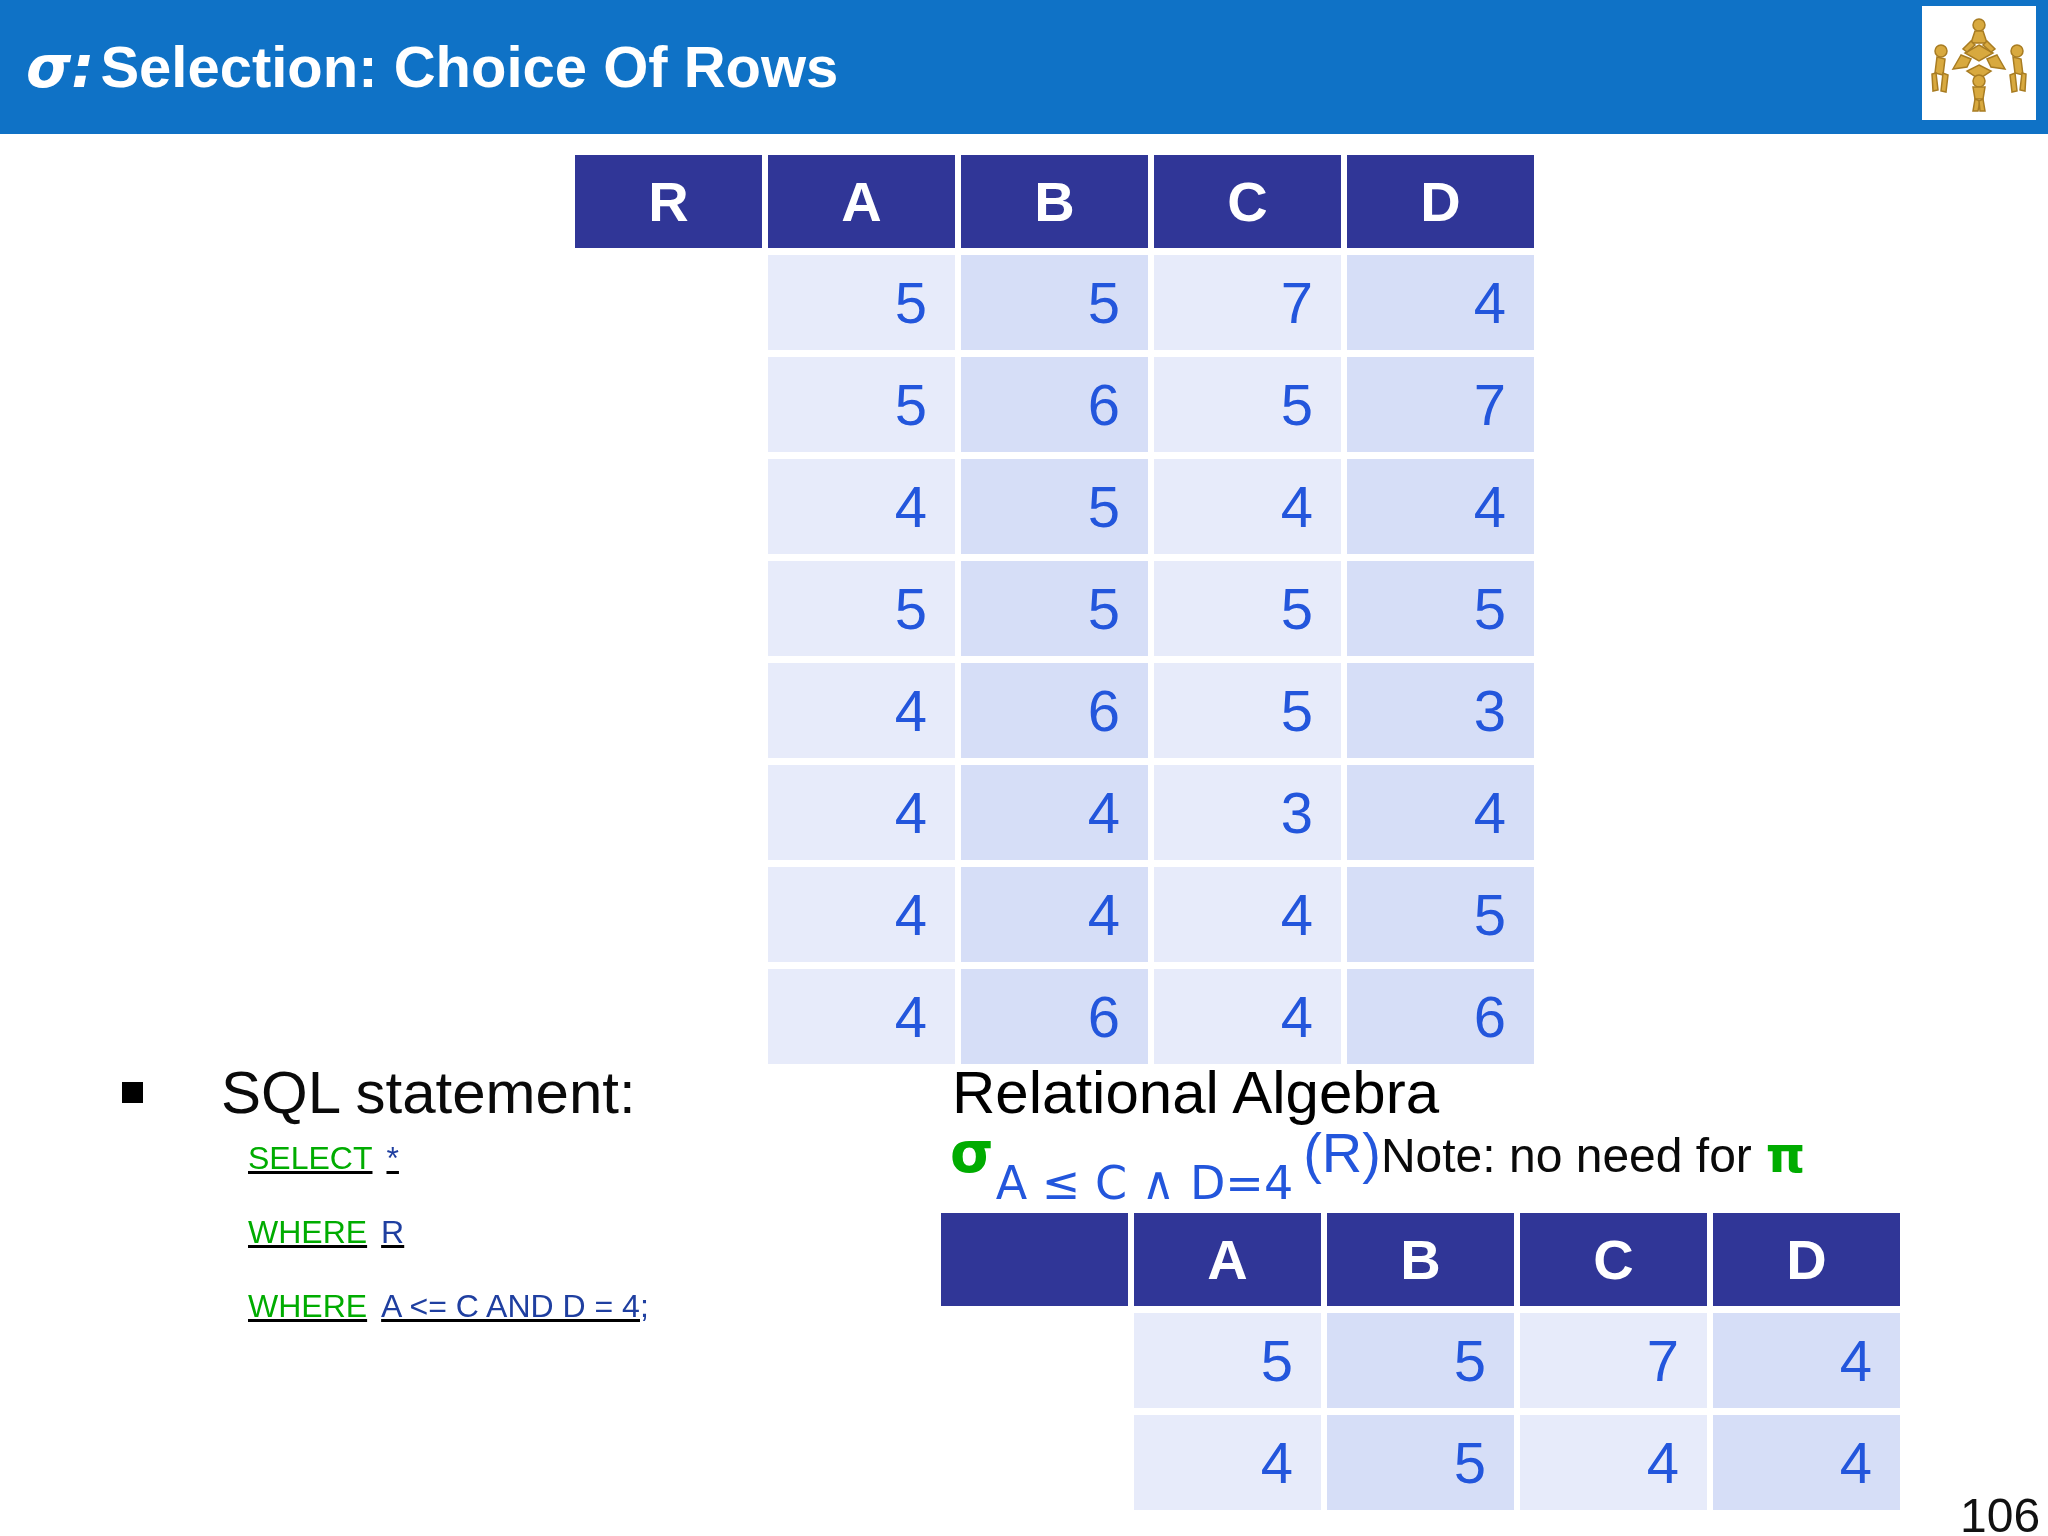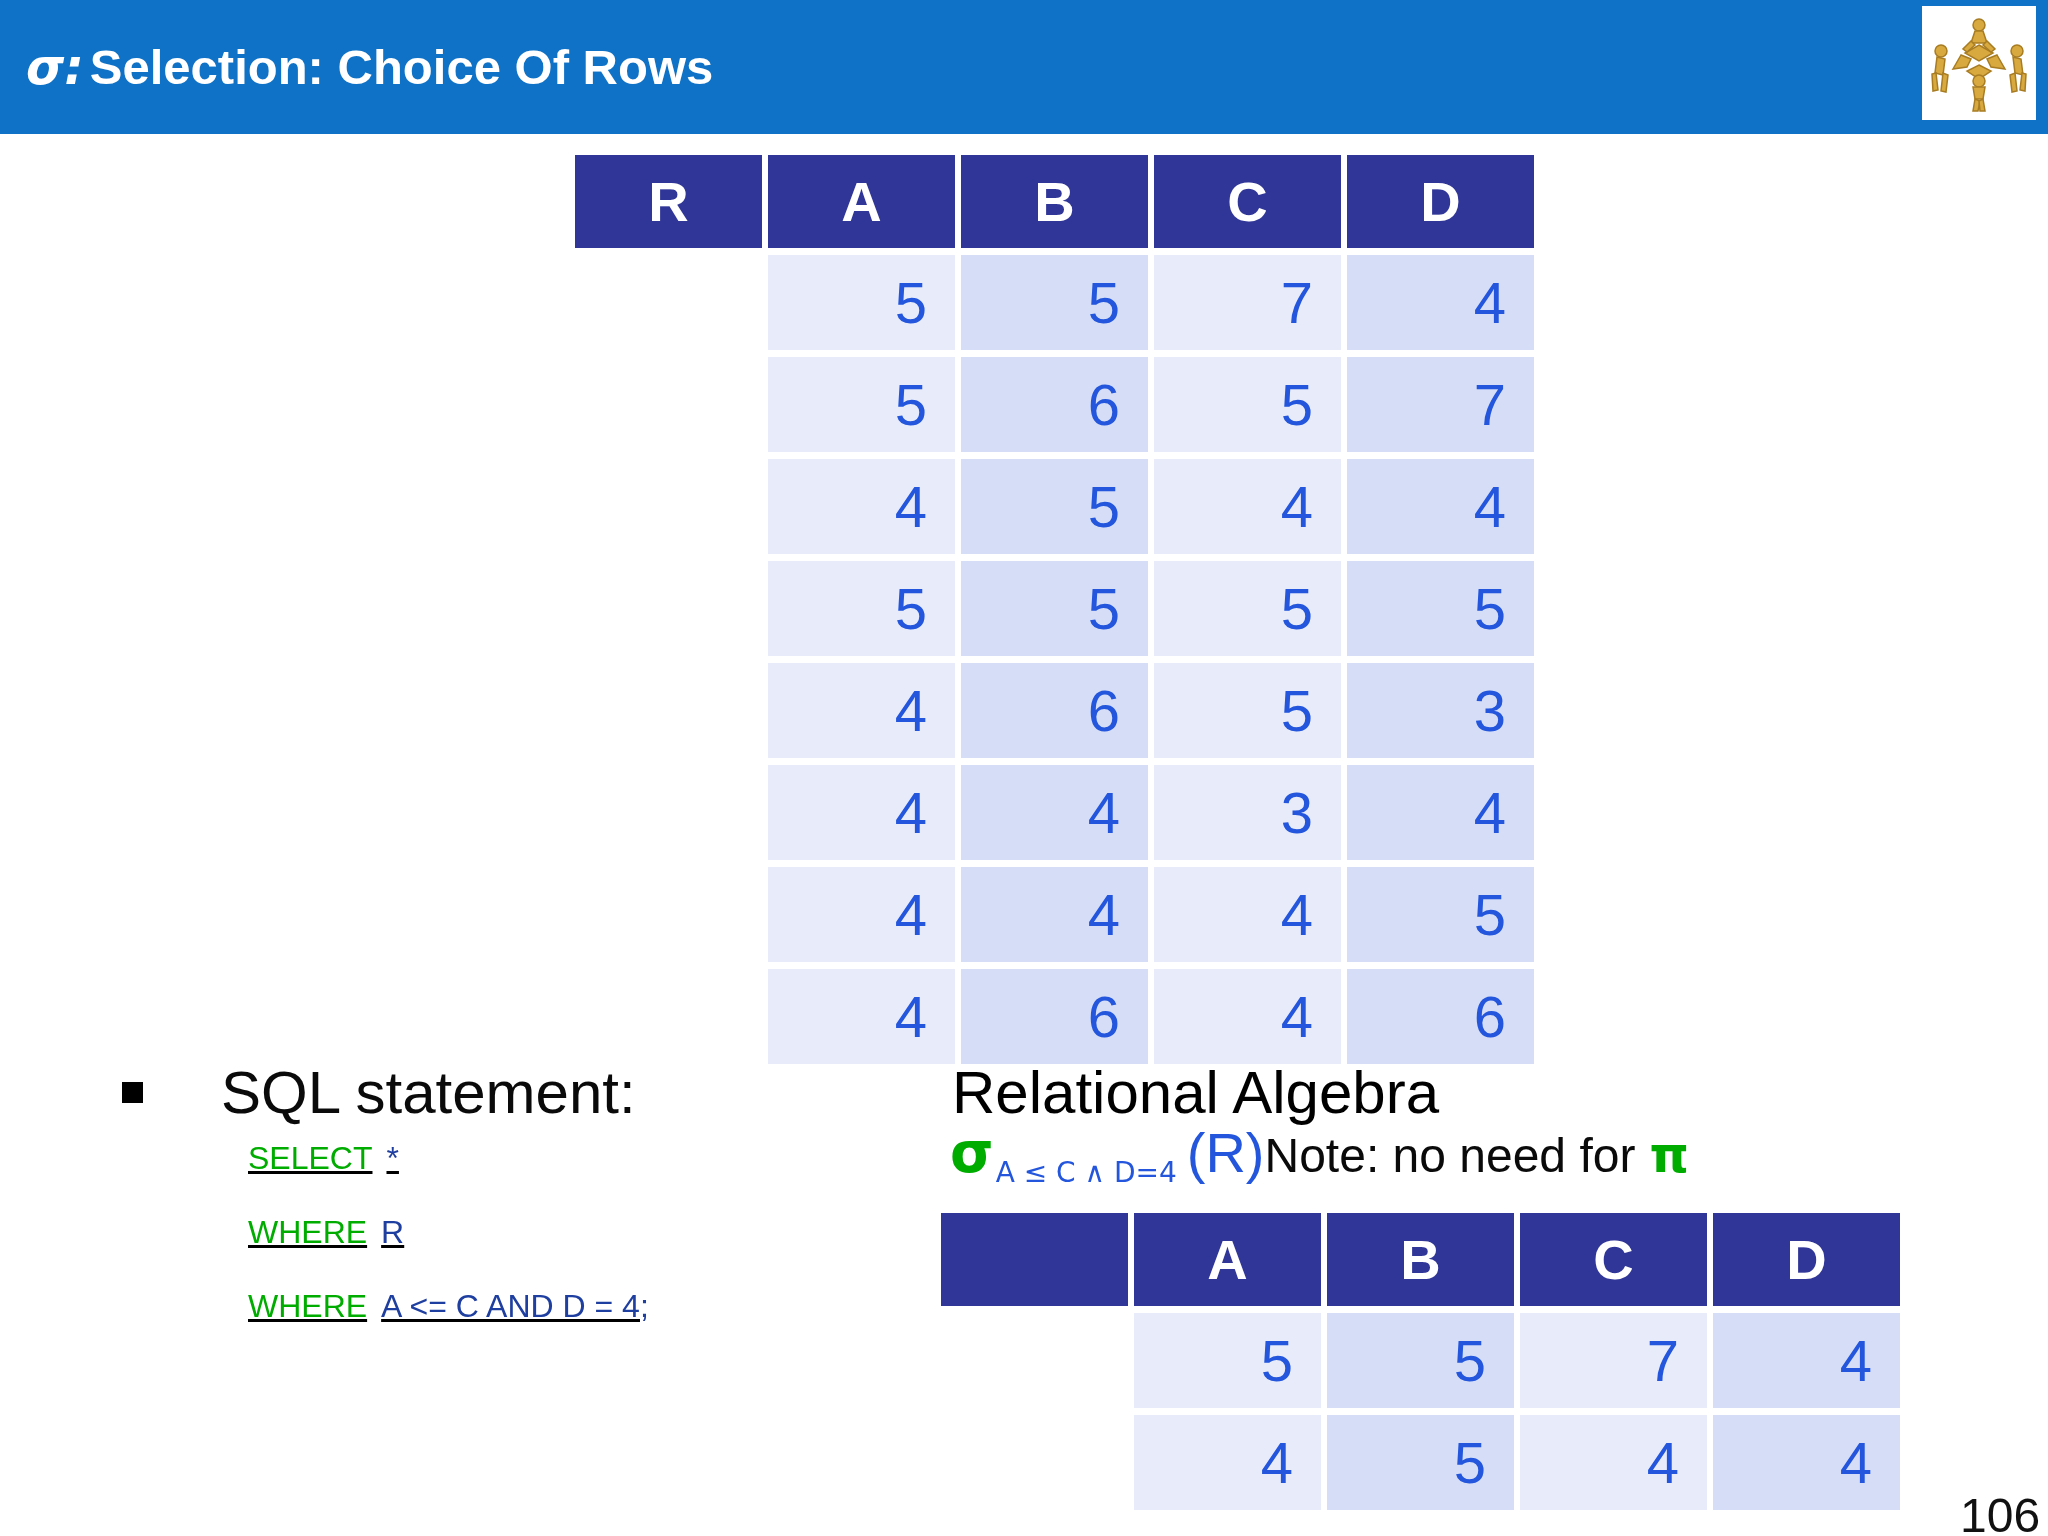--- a/index.html
+++ b/index.html
@@ -7,21 +7,21 @@
   .slide{
     position:relative;width:2048px;height:1536px;background:#ffffff;
     font-family:"Liberation Sans",sans-serif;overflow:hidden;
   }
   
   .titlebar{
     position:absolute;left:0;top:0;width:2048px;height:134px;
     background:#0f72c6;display:flex;align-items:center;
   }
   .titlebar h1{
-    margin:0 0 0 26px;color:#ffffff;font-size:49px;font-weight:bold;
+    margin:0 0 0 26px;color:#ffffff;font-size:58px;font-weight:bold;
     letter-spacing:0px;white-space:nowrap;
   }
   .sigma-title{font-style:italic;font-family:"DejaVu Sans",sans-serif;font-weight:bold;margin-right:6px;}
   .logo-box{
     position:absolute;left:1922px;top:6px;width:114px;height:114px;
     background:#ffffff;display:flex;align-items:center;justify-content:center;
   }
   
   .grid-table{position:absolute;display:grid;grid-template-columns:repeat(5,187px);gap:7px 6px;}
   .grid-table .th{
@@ -44,21 +44,21 @@
   .sql-line{position:absolute;left:248px;font-size:32px;white-space:nowrap;text-decoration:underline;}
   #sql-line-0{top:1140px;}
   #sql-line-1{top:1214px;}
   #sql-line-2{top:1288px;}
   .kw{color:#00ac00;}
   .code{color:#1f3fa0;margin-left:14px;}
   
   .alg-heading{position:absolute;left:952px;top:1058px;font-size:60px;color:#000000;white-space:nowrap;}
   .alg-expr{position:absolute;left:950px;top:1122px;display:flex;align-items:flex-start;white-space:nowrap;}
   .sigma-op{font-size:56px;font-weight:bold;color:#00ac00;font-family:"DejaVu Sans",sans-serif;line-height:1.1;}
-  .sigma-sub{font-size:28px;color:#2356dc;margin-top:34px;margin-left:2px;font-family:"DejaVu Sans",sans-serif;}
+  .sigma-sub{font-size:46px;color:#2356dc;margin-top:34px;margin-left:2px;font-family:"DejaVu Sans",sans-serif;}
   .sigma-operand{font-size:56px;color:#2356dc;margin-left:10px;line-height:1.1;}
   .note-text{font-size:48px;color:#0a0a0a;margin-top:6px;}
   .pi-symbol{font-size:50px;font-weight:bold;color:#00ac00;margin-left:14px;margin-top:4px;font-family:"DejaVu Sans",sans-serif;}
   
   .page-number{position:absolute;left:1960px;top:1488px;font-size:48px;color:#111111;}
 </style>
 </head>
 <body>
 
 <div class="slide">

